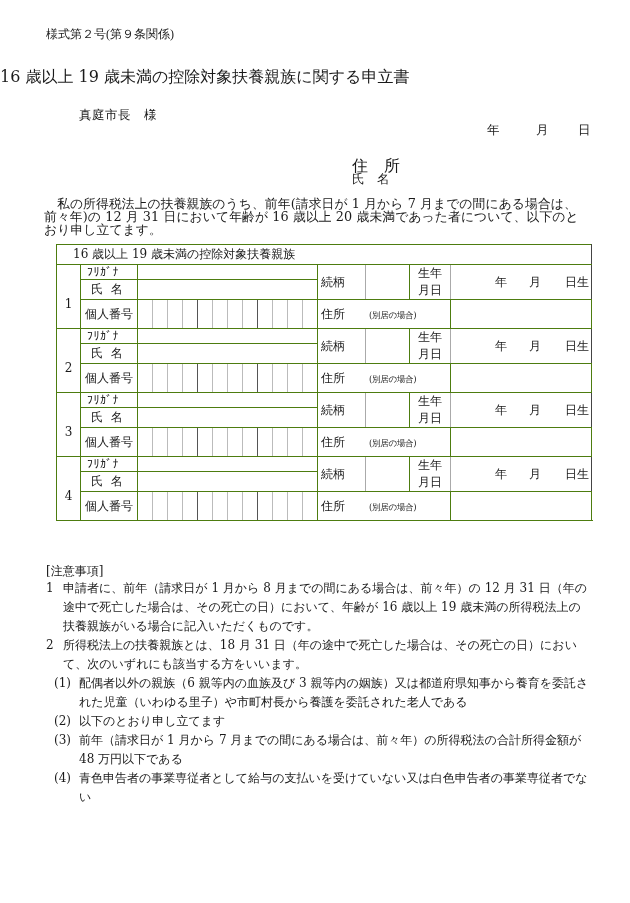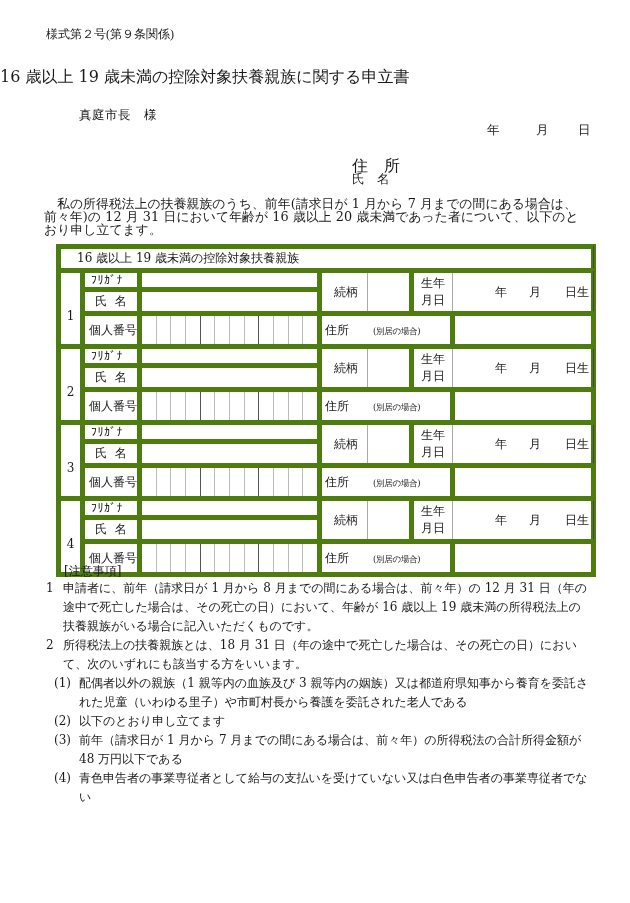--- a/index.html
+++ b/index.html
@@ -21,42 +21,42 @@
   .intro {
     left:44px; top:197px; width:545px; white-space:normal;
     font-size:12.8px; line-height:13px; text-indent:13px; letter-spacing:0.1px;
   }
 
   table.dep {
     position:absolute; left:56px; top:244px; width:535px;
     border-collapse:collapse; table-layout:fixed;
     border:1.2px solid #444;
   }
-  table.dep td { border:5px solid #4d7c0f; padding:0; font-size:12px; vertical-align:middle; }
+  table.dep td { border:1px solid #4d7c0f; padding:0; font-size:12px; vertical-align:middle; }
   .hdr td { height:19px; padding-left:16px !important; font-size:12.5px; }
   .num-cell { text-align:center; font-size:12.5px; padding-top:14px !important; }
   .furi { font-size:8px; letter-spacing:0.5px; height:14px; padding-left:6px !important; border-bottom:1px dashed #777 !important; }
   .furi-val { border-bottom:1px dashed #777 !important; }
   .shimei { padding-left:10px !important; height:19px; font-size:12.5px; letter-spacing:2px; }
   .kojin { padding-left:4px !important; height:28px; font-size:11.5px; }
-  .zoku { padding-left:3px !important; font-size:12.5px; border-right:1px solid #aaa !important;text-align:center; }
+  .zoku { padding-left:3px !important; font-size:12.5px; border-right:1px solid #aaa !important; }
   .zoku-val { border-left:1px solid #aaa !important; }
   .bd-label { text-align:center; font-size:11.5px; line-height:17px; border-right:1px solid #aaa !important; }
   .bd-val { text-align:right; padding-right:2px !important; font-size:11.5px; border-left:1px solid #aaa !important; }
   .bd-val span { display:inline-block; }
   .bd-val .y { width:34px; text-align:left; }
   .bd-val .m { width:36px; text-align:left; }
   .addr-sep { padding-left:3px !important; font-size:11px; }
   .addr-sep small { font-size:8.5px; letter-spacing:-0.3px;padding-left:24px; }
   .grid { display:flex; height:100%; }
   .grid span { flex:1; border-left:1px solid #bbb; height:28px; }
   .grid span:first-child { border-left:none; }
   .grid span.thick { border-left:1px solid #555; }
 
-  .notes-hdr { left:64px; top:563px; font-size:12px; }
+  .notes-hdr { left:46px; top:563px; font-size:12px; }
   .note { font-size:12px; line-height:19px; white-space:normal; }
   .n1 { left:46px; top:579px; width:545px; }
   .n2 { left:46px; top:636px; width:545px; }
   .sub { left:54px; width:537px; }
   .s1 { top:674px; }
   .s2 { top:712px; }
   .s3 { top:731px; }
   .s4 { top:769px; }
   .hang { display:flex; }
   .hang .lbl { flex:none; }
@@ -235,21 +235,21 @@
 <div class="abs note n1 hang">
   <span class="lbl" style="width:17px">1</span>
   <span class="txt">申請者に、前年（請求日が 1 月から 8 月までの間にある場合は、前々年）の 12 月 31 日（年の途中で死亡した場合は、その死亡の日）において、年齢が 16 歳以上 19 歳未満の所得税法上の扶養親族がいる場合に記入いただくものです。</span>
 </div>
 <div class="abs note n2 hang">
   <span class="lbl" style="width:17px">2</span>
   <span class="txt">所得税法上の扶養親族とは、18 月 31 日（年の途中で死亡した場合は、その死亡の日）において、次のいずれにも該当する方をいいます。</span>
 </div>
 <div class="abs note sub s1 hang">
   <span class="lbl" style="width:25px">(1)</span>
-  <span class="txt">配偶者以外の親族（1 親等内の血族及び 3 親等内の姻族）又は都道府県知事から養育を委託された児童（いわゆる里子）や市町村長から養護を委託された老人である</span>
+  <span class="txt">配偶者以外の親族（6 親等内の血族及び 3 親等内の姻族）又は都道府県知事から養育を委託された児童（いわゆる里子）や市町村長から養護を委託された老人である</span>
 </div>
 <div class="abs note sub s2 hang">
   <span class="lbl" style="width:25px">(2)</span>
   <span class="txt">以下のとおり申し立てます</span>
 </div>
 <div class="abs note sub s3 hang">
   <span class="lbl" style="width:25px">(3)</span>
   <span class="txt">前年（請求日が 1 月から 7 月までの間にある場合は、前々年）の所得税法の合計所得金額が 48 万円以下である</span>
 </div>
 <div class="abs note sub s4 hang">

